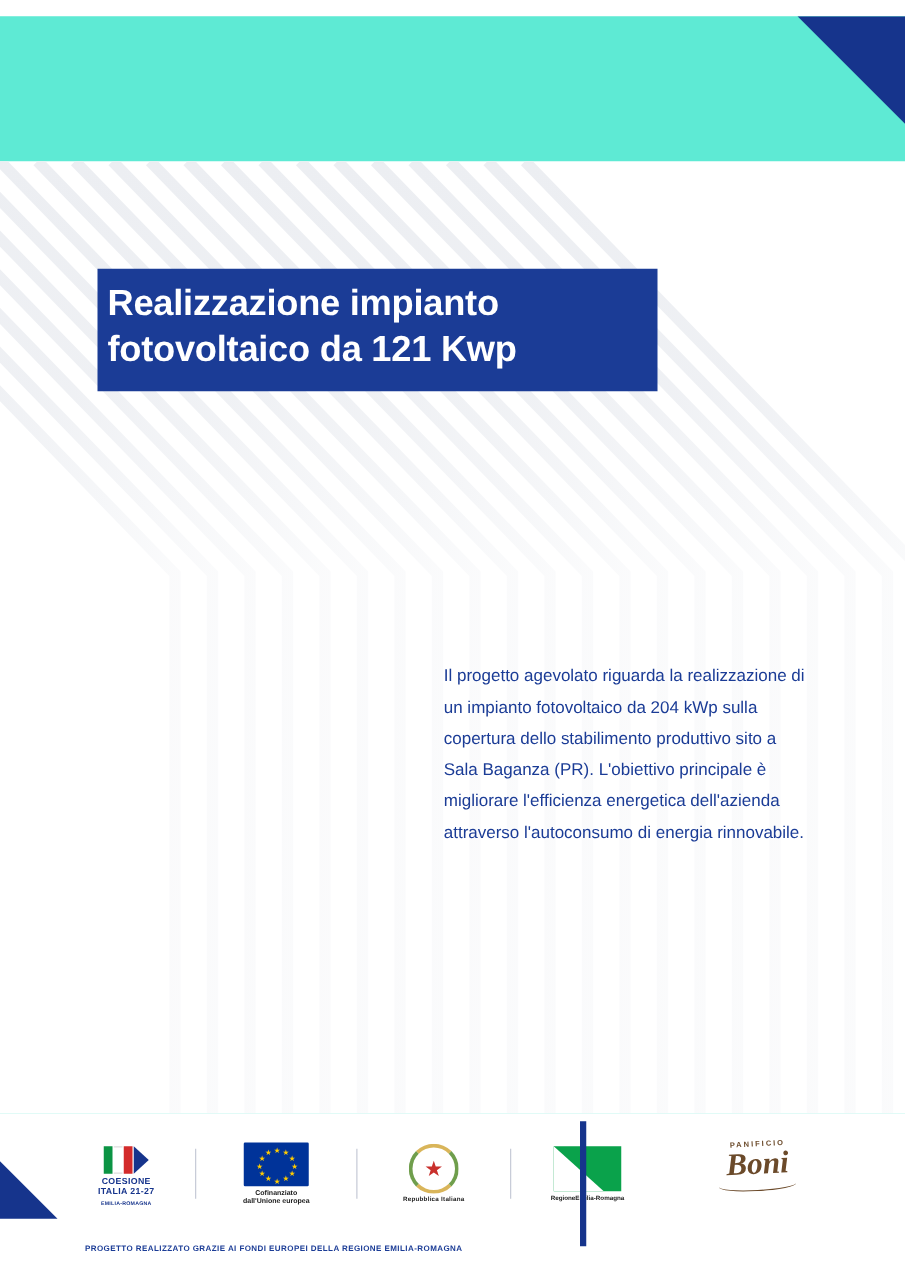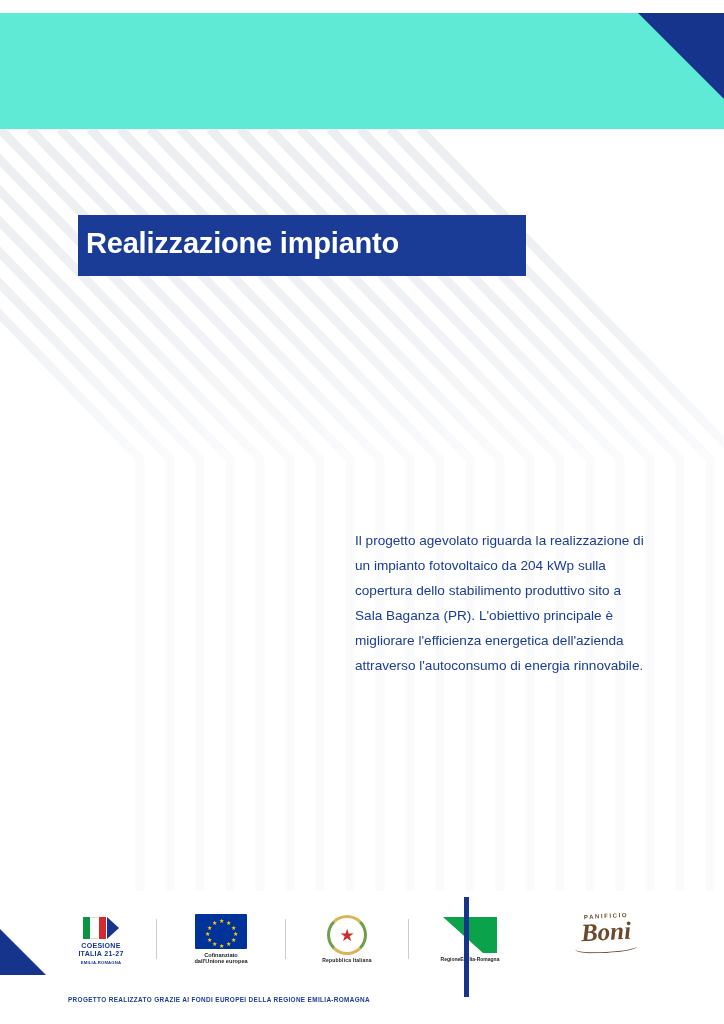--- a/index.html
+++ b/index.html
@@ -274,20 +274,21 @@
         <path d="M 330 0 L 650 330 L 650 762"></path>
         <path d="M 360 0 L 680 330 L 680 762"></path>
         <path d="M 390 0 L 710 330 L 710 762"></path>
         <path d="M 420 0 L 740 330 L 740 762"></path>
       </g>
     </svg>
   </div>
 
   <div class="title-box">
     <div class="line">Realizzazione impianto</div>
+    <div class="line">fotovoltaico da 121 Kwp</div>
   </div>
 
   <div class="body-text">Il progetto agevolato riguarda la realizzazione di un impianto fotovoltaico da 204 kWp sulla copertura dello stabilimento produttivo sito a Sala Baganza (PR). L'obiettivo principale è migliorare l'efficienza energetica dell'azienda attraverso l'autoconsumo di energia rinnovabile.</div>
 
   <div class="footer">
     <div class="footer-corner"></div>
 
     <div class="logo-row">
 
       <div class="logo-cell">

